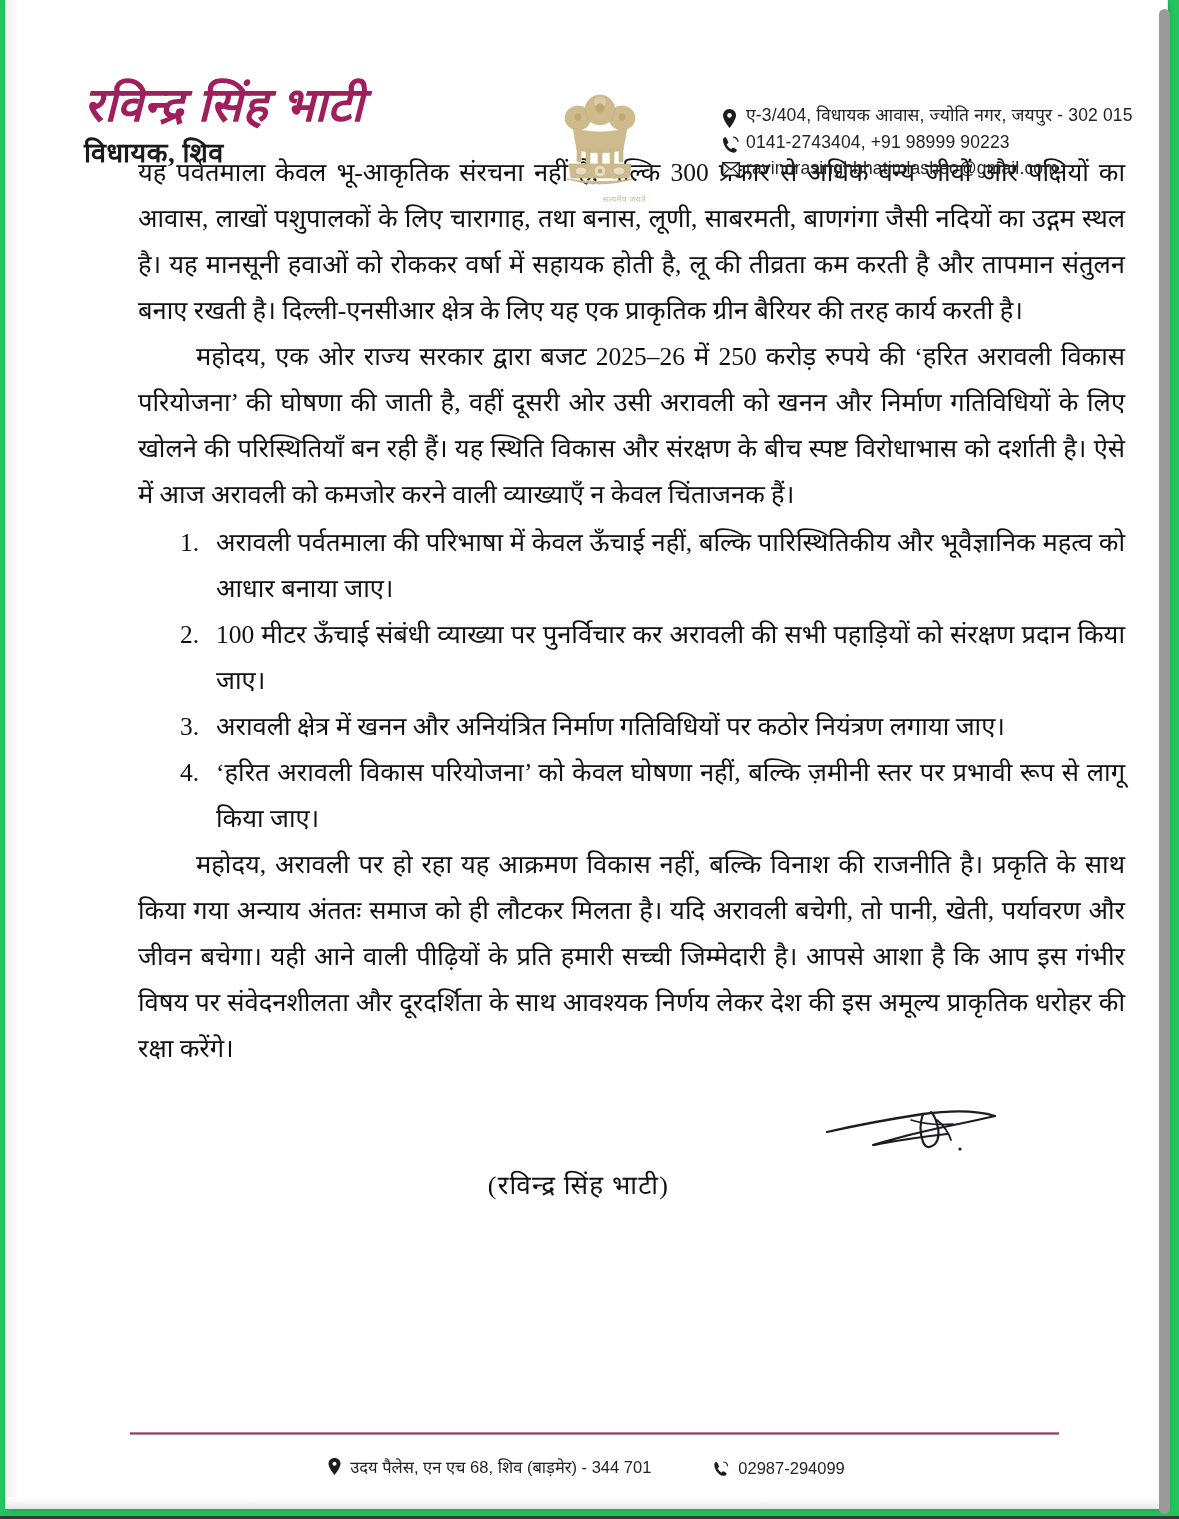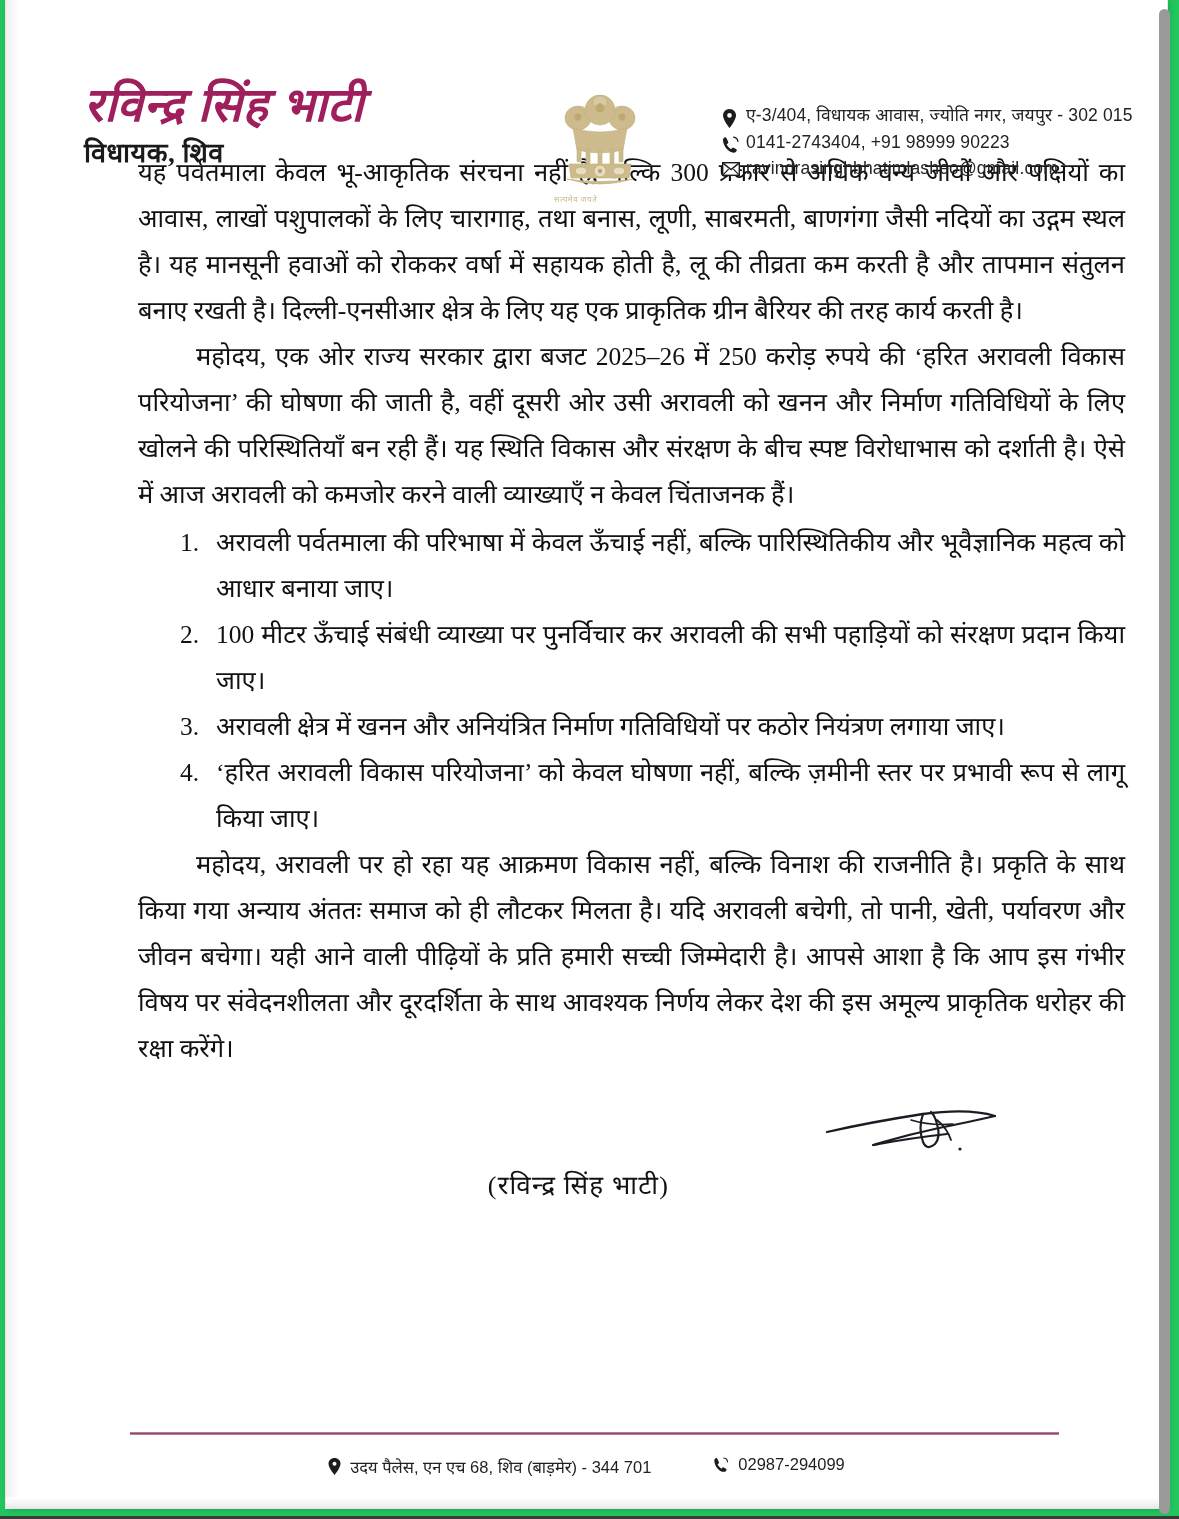--- a/index.html
+++ b/index.html
@@ -96,21 +96,21 @@
     letter-spacing: 0.5px;
   }
 
   
   .emblem {
     position: absolute;
     left: 548px;
     top: 88px;
     width: 92px;
     height: 122px;
-    text-align: left;
+    text-align: right;
   }
   .emblem svg { display: block; margin: 0 auto; }
   .emblem-motto {
     font-family: "Liberation Serif", serif;
     font-size: 8px;
     color: #cbb889;
     letter-spacing: 0.5px;
     margin-top: 1px;
   }
 
@@ -212,21 +212,21 @@
     bottom: 30px;
   }
   .footer-rule {
     height: 3px;
     margin: 0 108px 0 124px;
     background: linear-gradient(to bottom, #c79ab3 0%, #8e3a63 55%, #cfaec2 100%);
   }
   .footer-rows {
     display: flex;
     justify-content: center;
-    align-items: flex-start;
+    align-items: flex-end;
     gap: 62px;
     margin-top: 20px;
   }
   .f-item { display: flex; align-items: center; gap: 9px; }
   .f-item svg { display: block; }
   .f-txt {
     font-family: "Liberation Sans", sans-serif;
     font-size: 16.5px;
     color: #1f1f1f;
     white-space: nowrap;

